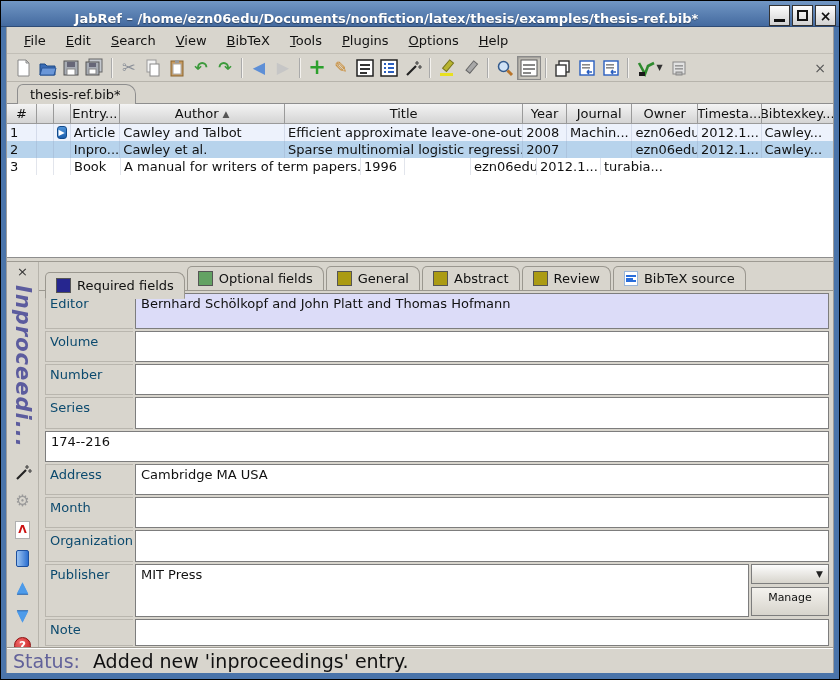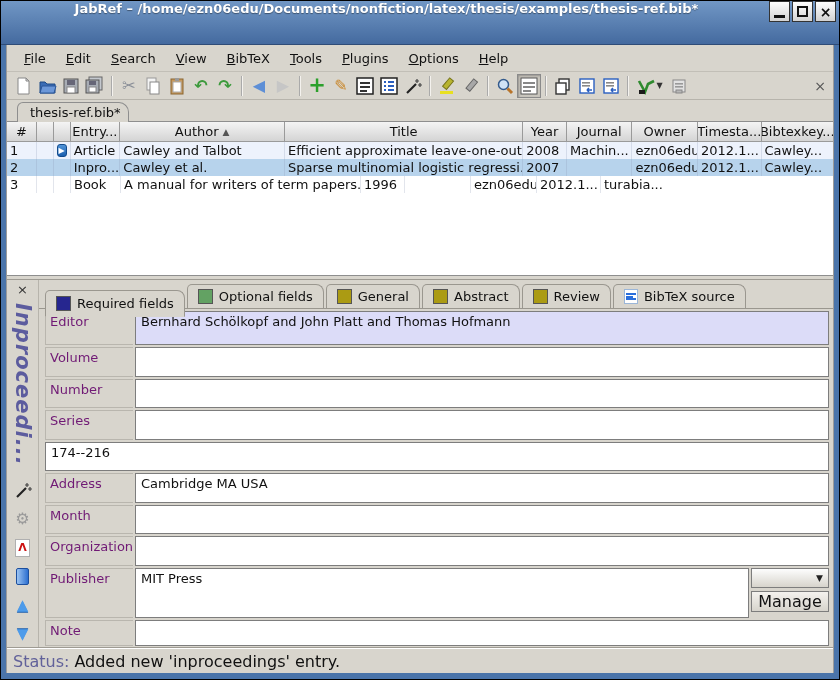--- a/index.html
+++ b/index.html
@@ -2,21 +2,21 @@
 <html><head>
 <meta charset="utf-8">
 <style>
   * { margin:0; padding:0; box-sizing:border-box; }
   html,body { width:840px; height:680px; overflow:hidden; }
   body { font-family:"DejaVu Sans", sans-serif; font-size:13px; color:#111; }
 
   .window { width:840px; height:680px; border:1px solid #000; background:#4a74aa; display:flex; flex-direction:column; }
 
   
-  .titlebar { height:44px; display:flex; align-items:flex-start; background:linear-gradient(#7197c5,#446a9f); border-bottom:1px solid #2f4c77; padding:0 3px; }
+  .titlebar { height:26px; display:flex; align-items:flex-end; background:linear-gradient(#7197c5,#446a9f); border-bottom:1px solid #2f4c77; padding:0 3px; }
   .title-text { flex:1; text-align:center; color:#fff; font-weight:bold; font-size:13px; text-shadow:0 1px 1px rgba(0,0,0,.4); white-space:nowrap; overflow:hidden; }
   .winbtns { display:flex; gap:2px; }
   .winbtn { width:21px; height:21px; background:linear-gradient(#fefefe,#d2d2d2); border:1px solid #333; display:flex; align-items:center; justify-content:center; font-weight:bold; font-size:14px; color:#111; cursor:default; }
   .glyph-min { width:11px; height:3px; background:#111; margin-top:10px; }
   .glyph-max { width:11px; height:11px; border:2px solid #111; }
 
   .frame-inner { flex:1; margin:0 5px; background:#d8d5cd; display:flex; flex-direction:column; border-left:1px solid #9b9b9b; border-right:1px solid #9b9b9b; min-height:0; }
   .frame-bottom { height:6px; }
 
   
@@ -29,21 +29,21 @@
   .tbtn { width:24px; height:24px; display:flex; align-items:center; justify-content:center; border:1px solid transparent; }
   .tbtn.pressed { border:1px solid #8a8a8a; background:#c9c6be; box-shadow:inset 1px 1px 2px rgba(0,0,0,.25); }
   .tsep { width:2px; height:20px; margin:0 4px; border-left:1px solid #aaa; border-right:1px solid #f4f2ee; }
   .uni { font-size:16px; line-height:1; }
   .toolbar-spacer { flex:1; }
   .toolbar-close { color:#555; font-size:14px; width:18px; text-align:center; }
   .dd-arrow { font-size:8px; color:#333; margin-left:1px; }
 
   
   .tabstrip { height:22px; background:#d8d5cd; display:flex; align-items:flex-end; padding-left:10px; border-bottom:1px solid #8e8e8e; }
-  .filetab { height:20px; padding:2px 7px 2px 12px; background:#d8d5cd; border:1px solid #8e8e8e; border-bottom:none; border-radius:6px 10px 0 0; font-size:13px; position:relative; top:1px; }
+  .filetab { height:20px; padding:2px 14px 2px 12px; background:#d8d5cd; border:1px solid #8e8e8e; border-bottom:none; border-radius:6px 10px 0 0; font-size:13px; position:relative; top:1px; }
 
   
   .tablewrap { height:154px; background:#fff; border-bottom:1px solid #8e8e8e; overflow:hidden; }
   .trow { display:flex; }
   .th { background:linear-gradient(#f4f4f4,#d4d4d4); border-right:1px solid #9a9a9a; border-bottom:1px solid #9a9a9a; height:20px; font-size:13px; display:flex; align-items:center; justify-content:center; gap:4px; overflow:hidden; white-space:nowrap; }
   .td { height:17px; font-size:13px; padding:0 3px; border-right:1px solid rgba(140,150,180,.25); display:flex; align-items:center; overflow:hidden; white-space:nowrap; }
   .row-alt  .td { background:#edf2fc; }
   .row-sel  .td { background:#b7d3ec; }
   .row-plain .td { background:#fff; }
   .c0{width:30px;} .c1{width:17px;} .c2{width:17px;} .c3{width:50px;} .c4{width:166px;} .c5{width:240px;} .c6{width:44px;} .c7{width:66px;} .c8{width:66px;} .c9{width:64px;} .c10{width:72px; border-right:none;}
@@ -70,30 +70,30 @@
   .etabs { height:29px; display:flex; align-items:flex-end; gap:2px; padding-left:6px; border-bottom:1px solid #9a978f; }
   .etab { display:flex; align-items:center; gap:6px; height:24px; padding:0 10px; border:1px solid #9a978f; border-bottom:none; border-radius:5px 8px 0 0; background:#d8d5cd; font-size:13px; white-space:nowrap; }
   .etab.sel { height:27px; position:relative; top:9px; border-bottom:1px solid #d8d5cd; }
   .tab-swatch { width:15px; height:15px; border:1px solid #555; }
   .src-icon { width:14px; height:15px; background:#fff; border:1px solid #9bb6d8; display:flex; flex-direction:column; justify-content:space-evenly; padding:2px 1px; }
   .src-icon i { display:block; height:2px; background:#2a6edb; }
   .src-icon i:nth-child(2){ width:70%; }
 
   .fields { flex:1; padding:2px 4px 2px 6px; display:flex; flex-direction:column; gap:2px; overflow:hidden; }
   .frow { display:flex; gap:2px; }
-  .flabel { width:88px; background:#d8d5cd; color:#701a75; font-size:13px; padding:2px 2px 0 4px; border:1px solid #b9b6ae; border-right:none; }
+  .flabel { width:88px; background:#d8d5cd; color:#0c4a6e; font-size:13px; padding:2px 2px 0 4px; border:1px solid #b9b6ae; border-right:none; }
   .finput { flex:1; background:#fff; border:1px solid #7d7d7d; font-size:13px; padding:2px 0 0 5px; overflow:hidden; white-space:nowrap; }
   .finput.active { background:#dcdcf8; }
   .h40{height:38px;} .h33{height:33px;} .h56{height:56px;} .h30{height:29px;}
   .pubctrl { width:78px; display:flex; flex-direction:column; gap:3px; }
   .combo { height:20px; background:linear-gradient(#fdfdfd,#d7d4cc); border:1px solid #7d7d7d; display:flex; align-items:center; justify-content:flex-end; padding-right:5px; font-size:9px; color:#222; }
-  .managebtn { height:21px; background:linear-gradient(#f4f2ee,#d7d4cc); border:1px solid #7d7d7d; font-size:16px; text-align:center; line-height:19px; }
-
-  
-  .statusbar { height:24px; background:#d8d5cd; border-top:1px solid #fff; box-shadow:0 -1px 0 #9e9b93; display:flex; align-items:center; padding:12px 6px; gap:5px; font-size:16px; }
+  .managebtn { height:29px; background:linear-gradient(#f4f2ee,#d7d4cc); border:1px solid #7d7d7d; font-size:11px; text-align:center; line-height:19px; }
+
+  
+  .statusbar { height:24px; background:#d8d5cd; border-top:1px solid #fff; box-shadow:0 -1px 0 #9e9b93; display:flex; align-items:center; padding:12px 6px; gap:13px; font-size:19px; }
   .status-prefix { color:#62629a; }
 
   svg { display:block; }
 </style>
 </head>
 <body>
 
 <div class="window">
 
   <div class="titlebar">

